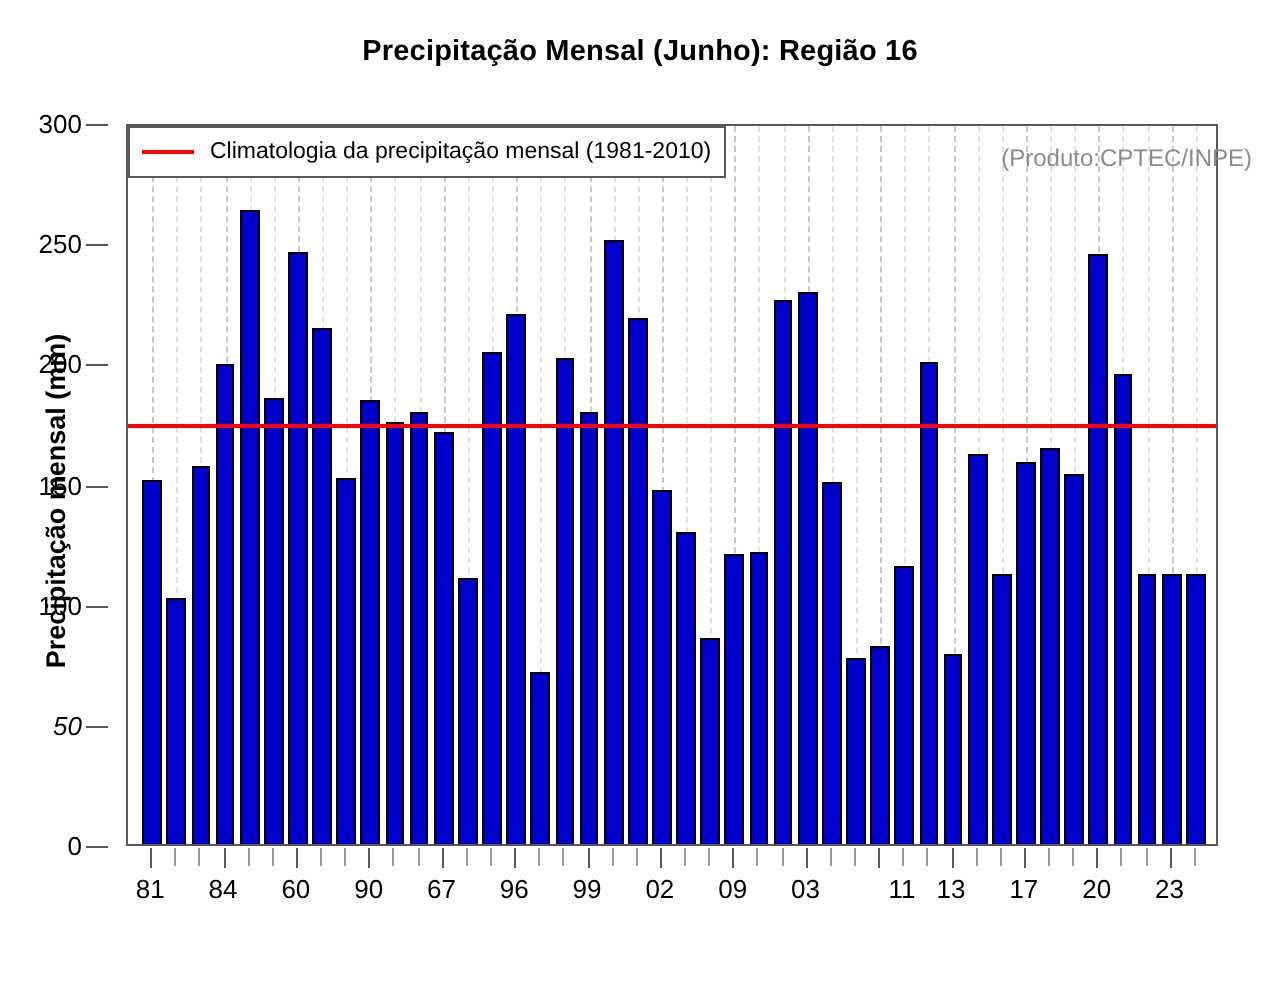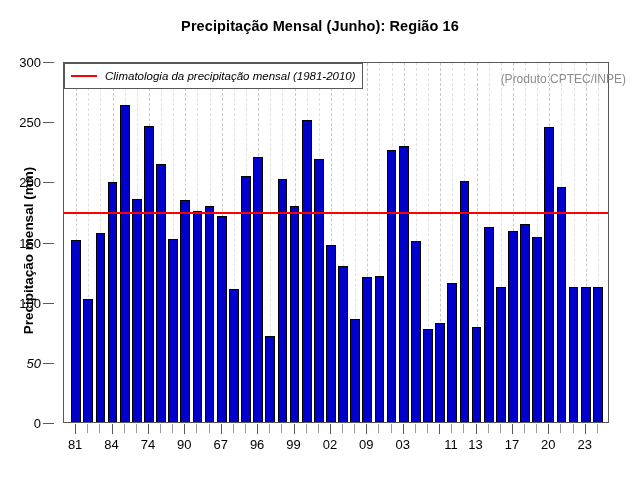--- a/index.html
+++ b/index.html
@@ -294,38 +294,38 @@
         <div class="bar" style="left: 492.613px; width: 9.70667px; top: 123.943px; height: 237.057px;"></div>
         <div class="bar" style="left: 504.747px; width: 9.70667px; top: 223.82px; height: 137.18px;"></div>
         <div class="bar" style="left: 516.88px; width: 9.70667px; top: 223.82px; height: 137.18px;"></div>
         <div class="bar" style="left: 529.013px; width: 9.70667px; top: 223.82px; height: 137.18px;"></div>
       </div>
     <div id="linelayer">
       <div id="climline" style="top: 149.417px; background: rgb(255, 0, 0);"></div>
     </div>
   </div>
 
-  <div id="legend" style="width: 299px; font-style: italic;">
+  <div id="legend" style="width: 299px;">
     <div id="legend-swatch"></div>
     <div id="legend-text">Climatologia da precipitação mensal (1981-2010)</div>
   </div>
 
   <div id="credit">(Produto:CPTEC/INPE)</div>
 
   <div id="xaxis">
   <div class="xtick-mark" style="left: 75.1333px;"></div>
       <div class="xtick-label" style="left: 75.1333px;">81</div>
       <div class="xtick-mark" style="left: 87.2667px; background: rgb(154, 154, 154); height: 9px;"></div>
       <div class="xtick-mark" style="left: 99.4px; background: rgb(154, 154, 154); height: 9px;"></div>
       <div class="xtick-mark" style="left: 111.533px;"></div>
       <div class="xtick-label" style="left: 111.533px;">84</div>
       <div class="xtick-mark" style="left: 123.667px; background: rgb(154, 154, 154); height: 9px;"></div>
       <div class="xtick-mark" style="left: 135.8px; background: rgb(154, 154, 154); height: 9px;"></div>
       <div class="xtick-mark" style="left: 147.933px;"></div>
-      <div class="xtick-label" style="left: 147.933px;">74</div>
+      <div class="xtick-label" style="left: 147.933px;">60</div>
       <div class="xtick-mark" style="left: 160.067px; background: rgb(154, 154, 154); height: 9px;"></div>
       <div class="xtick-mark" style="left: 172.2px; background: rgb(154, 154, 154); height: 9px;"></div>
       <div class="xtick-mark" style="left: 184.333px;"></div>
       <div class="xtick-label" style="left: 184.333px;">90</div>
       <div class="xtick-mark" style="left: 196.467px; background: rgb(154, 154, 154); height: 9px;"></div>
       <div class="xtick-mark" style="left: 208.6px; background: rgb(154, 154, 154); height: 9px;"></div>
       <div class="xtick-mark" style="left: 220.733px;"></div>
       <div class="xtick-label" style="left: 220.733px;">67</div>
       <div class="xtick-mark" style="left: 232.867px; background: rgb(154, 154, 154); height: 9px;"></div>
       <div class="xtick-mark" style="left: 245px; background: rgb(154, 154, 154); height: 9px;"></div>

